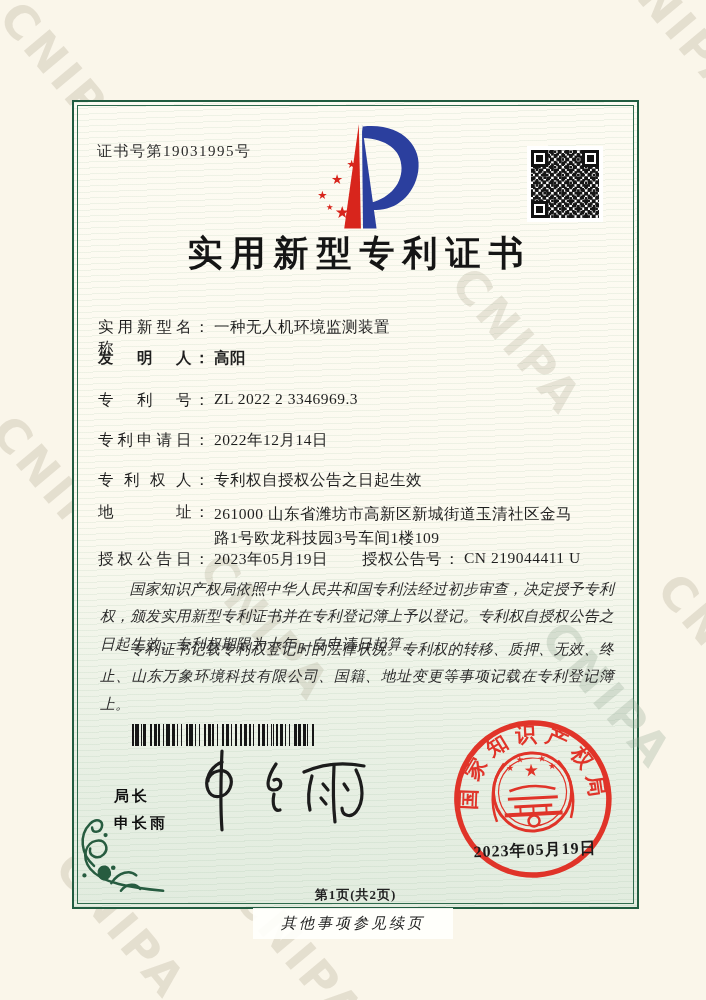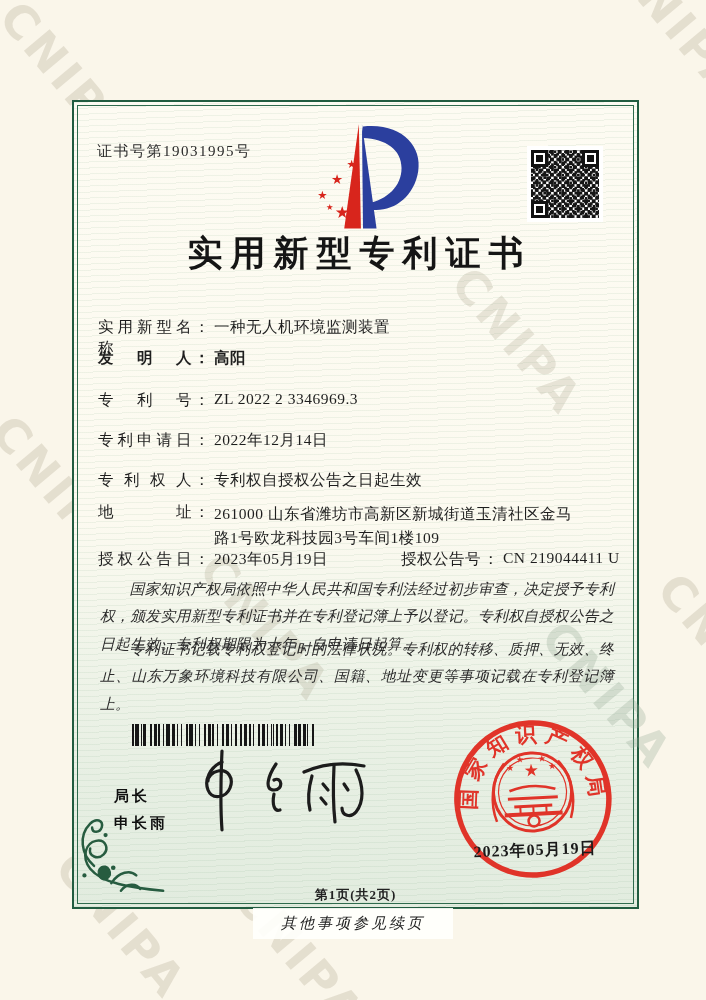--- a/index.html
+++ b/index.html
@@ -49,21 +49,21 @@
   .title{
     position:absolute;left:0;top:128px;width:100%;text-align:center;
     font-size:35px;font-weight:bold;letter-spacing:8px;text-indent:8px;color:#151515;
   }
   
   .row{position:absolute;left:24px;font-size:15.5px;color:#1e1e1e;letter-spacing:0.5px;}
   .flabel{display:inline-block;width:94px;text-align:justify;text-align-last:justify;vertical-align:top;}
   .colon{display:inline-block;margin:0 4px 0 2px;vertical-align:top;}
   .fvalue{display:inline-block;vertical-align:top;}
   .fvalue.addr{width:362px;line-height:1.55;}
-  .grant-no-group{position:absolute;left:264px;top:0;white-space:nowrap;margin-left:39px;}
+  .grant-no-group{position:absolute;left:264px;top:0;white-space:nowrap;}
   
   .para{
     position:absolute;left:26px;width:514px;font-size:14.8px;line-height:1.85;
     font-style:italic;color:#2a2a2a;text-indent:2em;text-align:justify;letter-spacing:0.3px;
   }
   
   .barcode{
     position:absolute;left:58px;top:622px;width:182px;height:22px;
     background:
       repeating-linear-gradient(90deg,#161616 0 2px,rgba(0,0,0,0) 2px 4px,#161616 4px 7px,rgba(0,0,0,0) 7px 9px,#161616 9px 10px,rgba(0,0,0,0) 10px 13px,#161616 13px 14px,rgba(0,0,0,0) 14px 18px),

